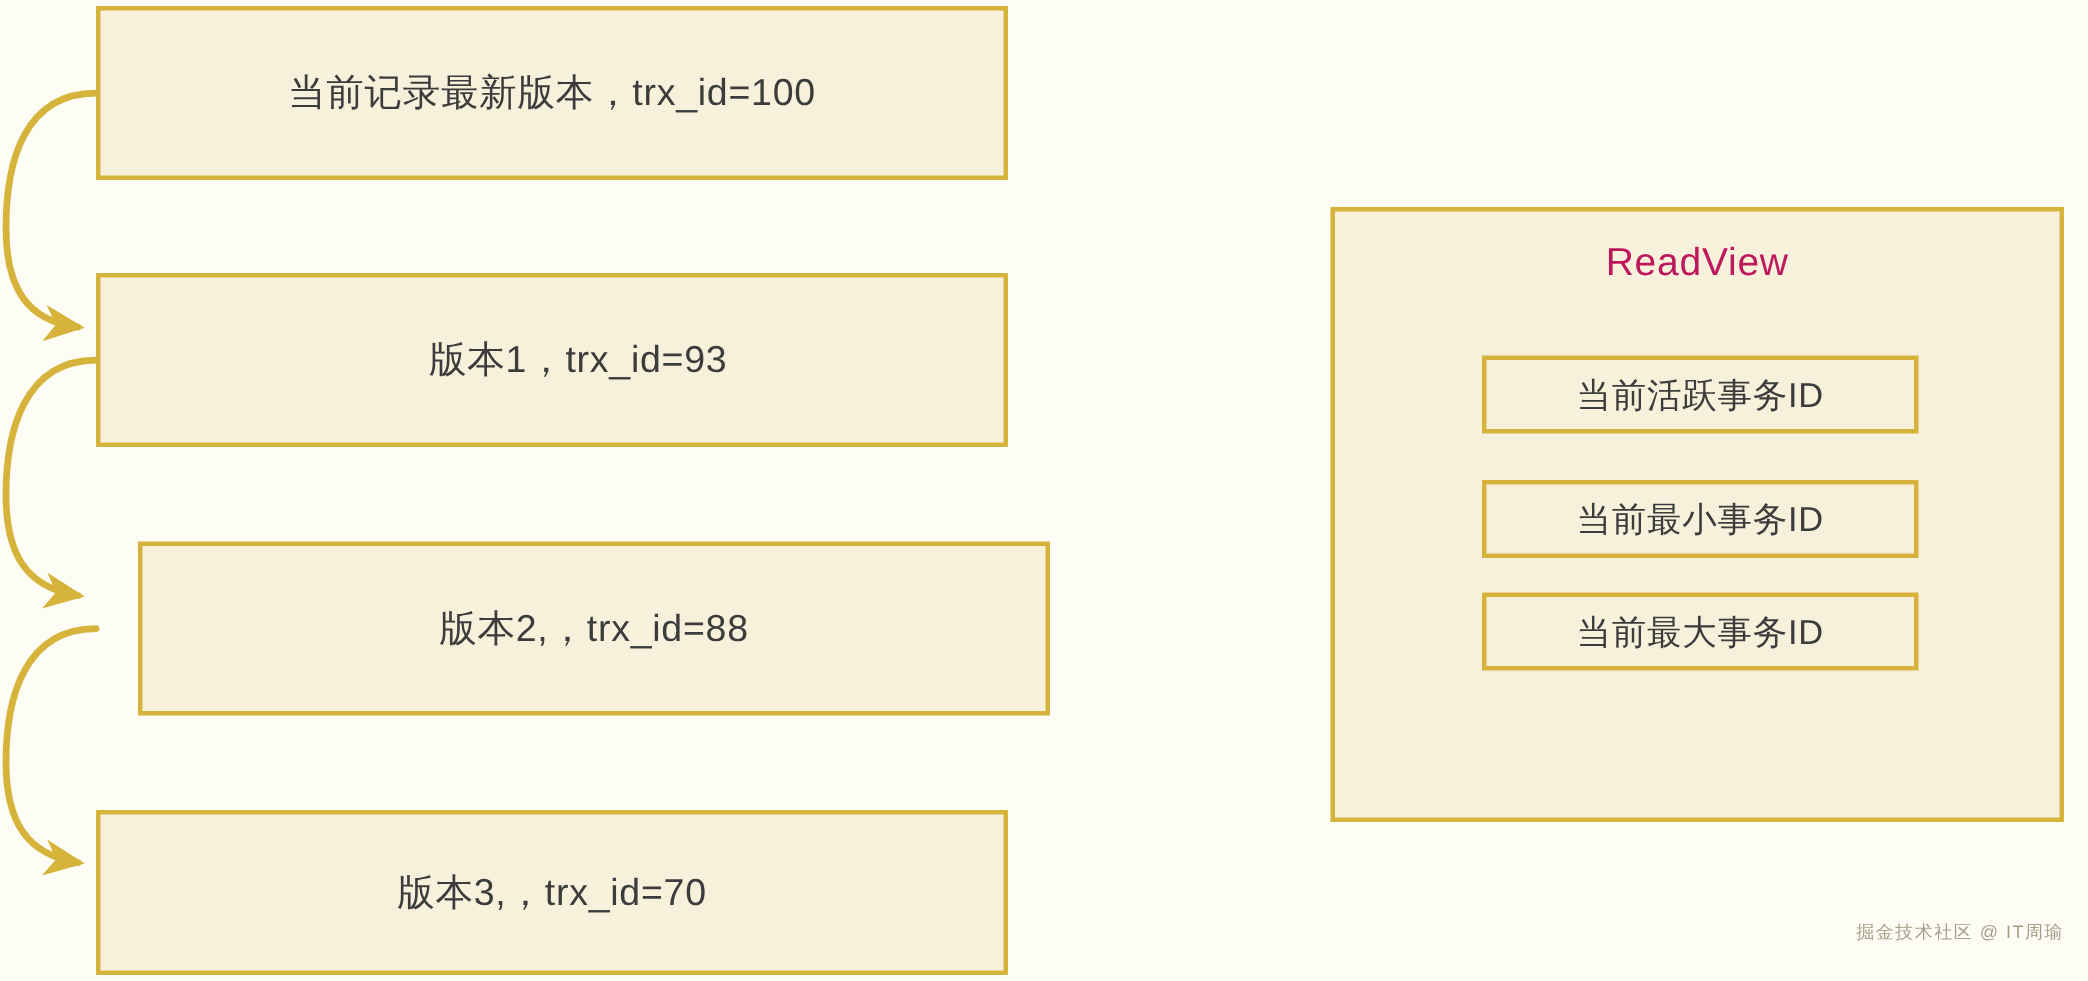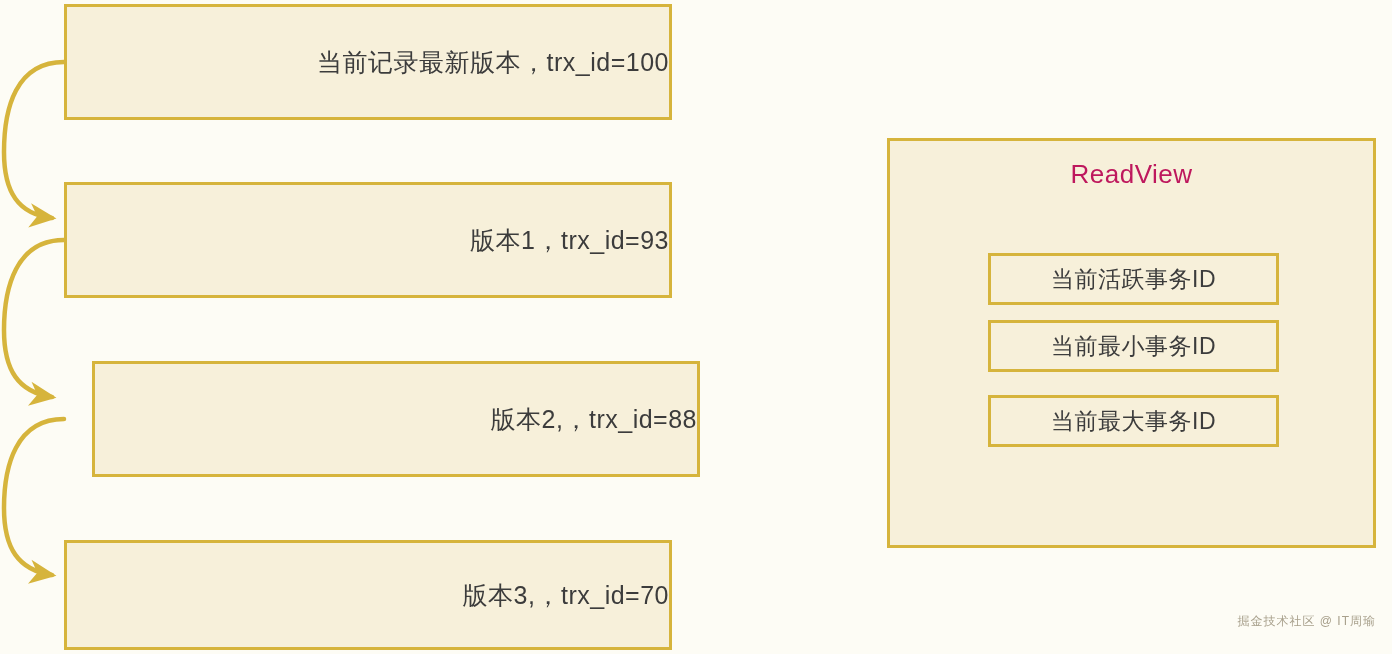--- a/index.html
+++ b/index.html
@@ -21,21 +21,21 @@
   }
 
   
   .vbox {
     position: absolute;
     background: #F7F0DA;
     border: 3px solid #D6B43C;
     box-sizing: border-box;
     display: flex;
     align-items: center;
-    justify-content: flex-end;
+    justify-content: center;
   }
   .vbox .vlabel {
     font-size: 25px;
     color: #3C3C3C;
     letter-spacing: 0.5px;
     white-space: nowrap;
     line-height: 1.2;
   }
 
   
@@ -86,21 +86,21 @@
     display: flex;
     align-items: center;
     justify-content: center;
   }
   .rv-item span {
     font-size: 23px;
     color: #3C3C3C;
     letter-spacing: 0.5px;
     white-space: nowrap;
   }
-  #rv-item-0 { top: 112px; }
+  #rv-item-0 { top: 96px; }
   #rv-item-1 { top: 179px; }
   #rv-item-2 { top: 254px; }
 
   
   #watermark {
     position: absolute;
     right: 16px;
     bottom: 24px;
     font-size: 12px;
     color: #A8A08C;

